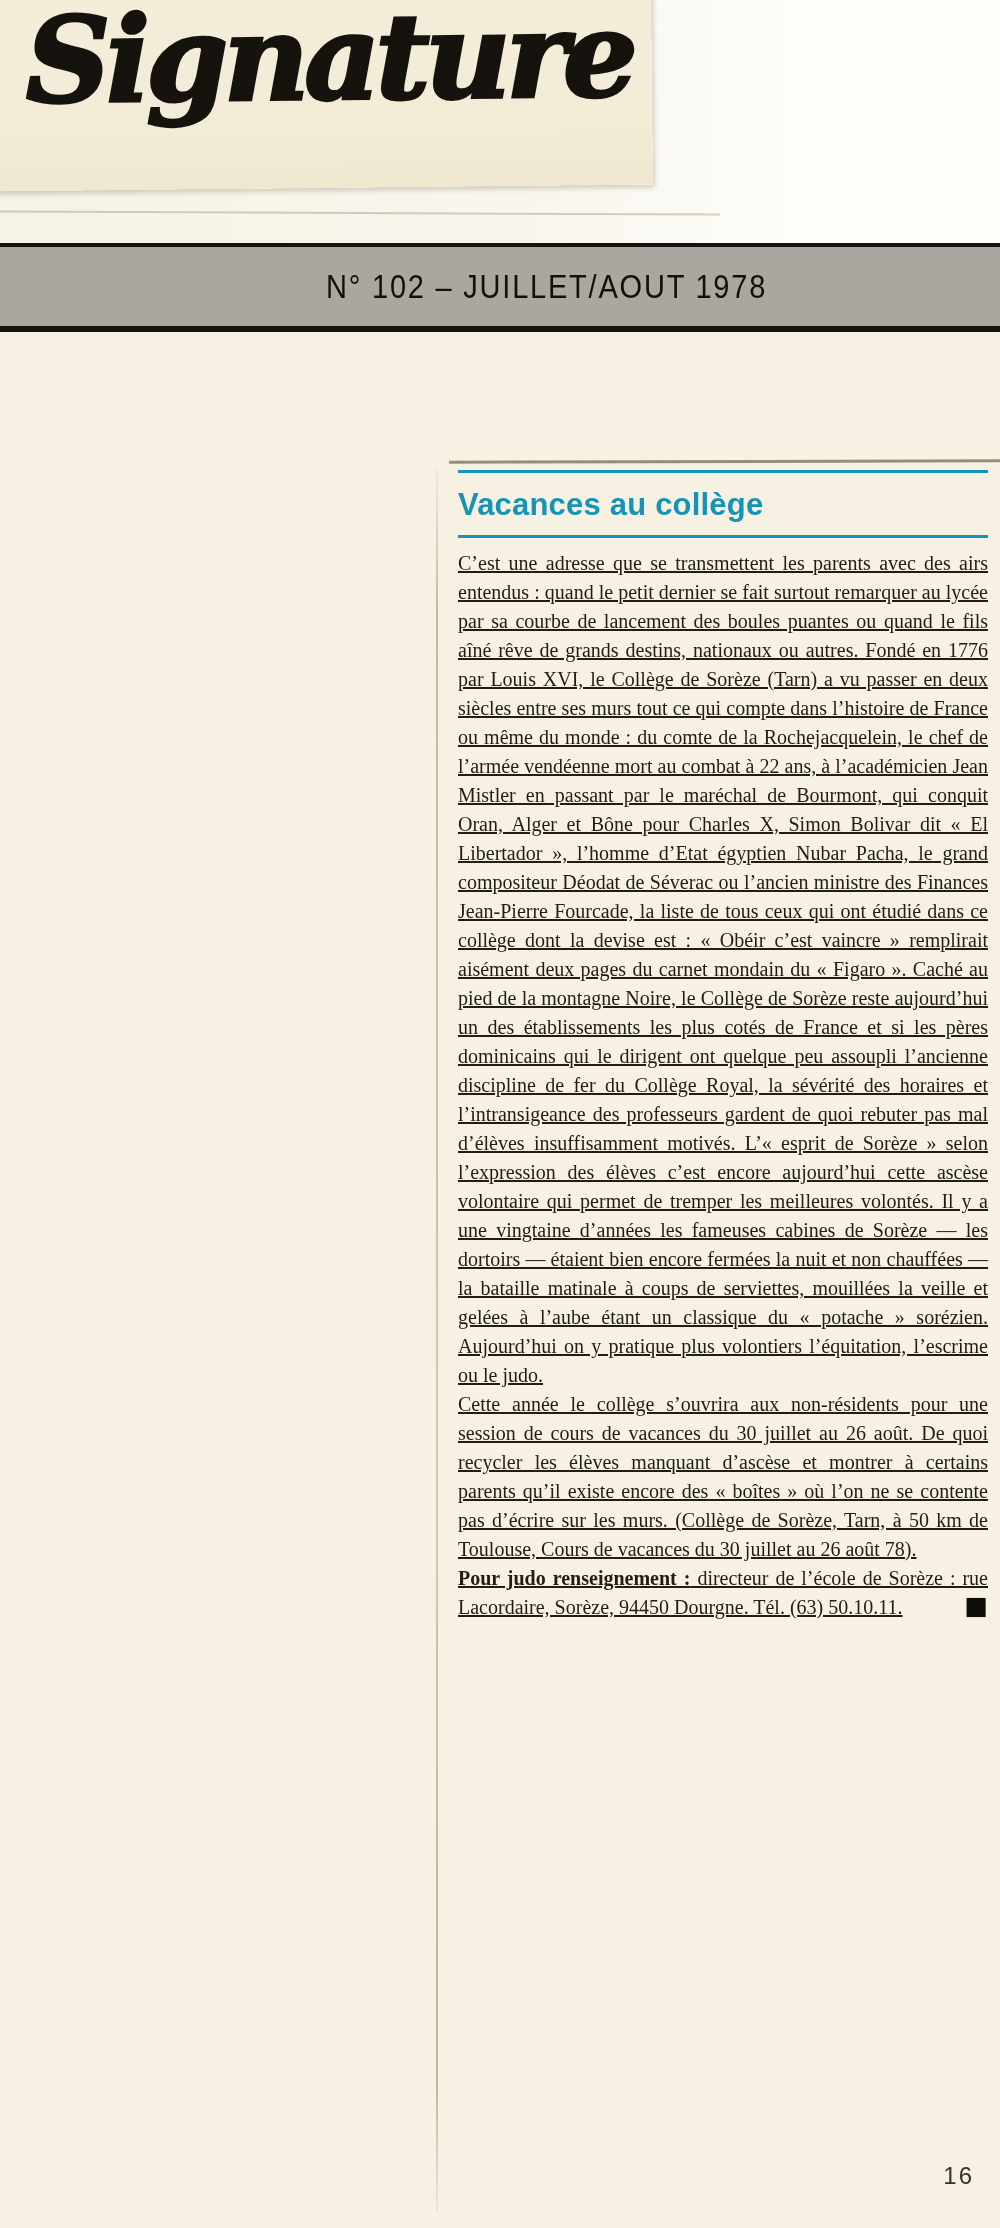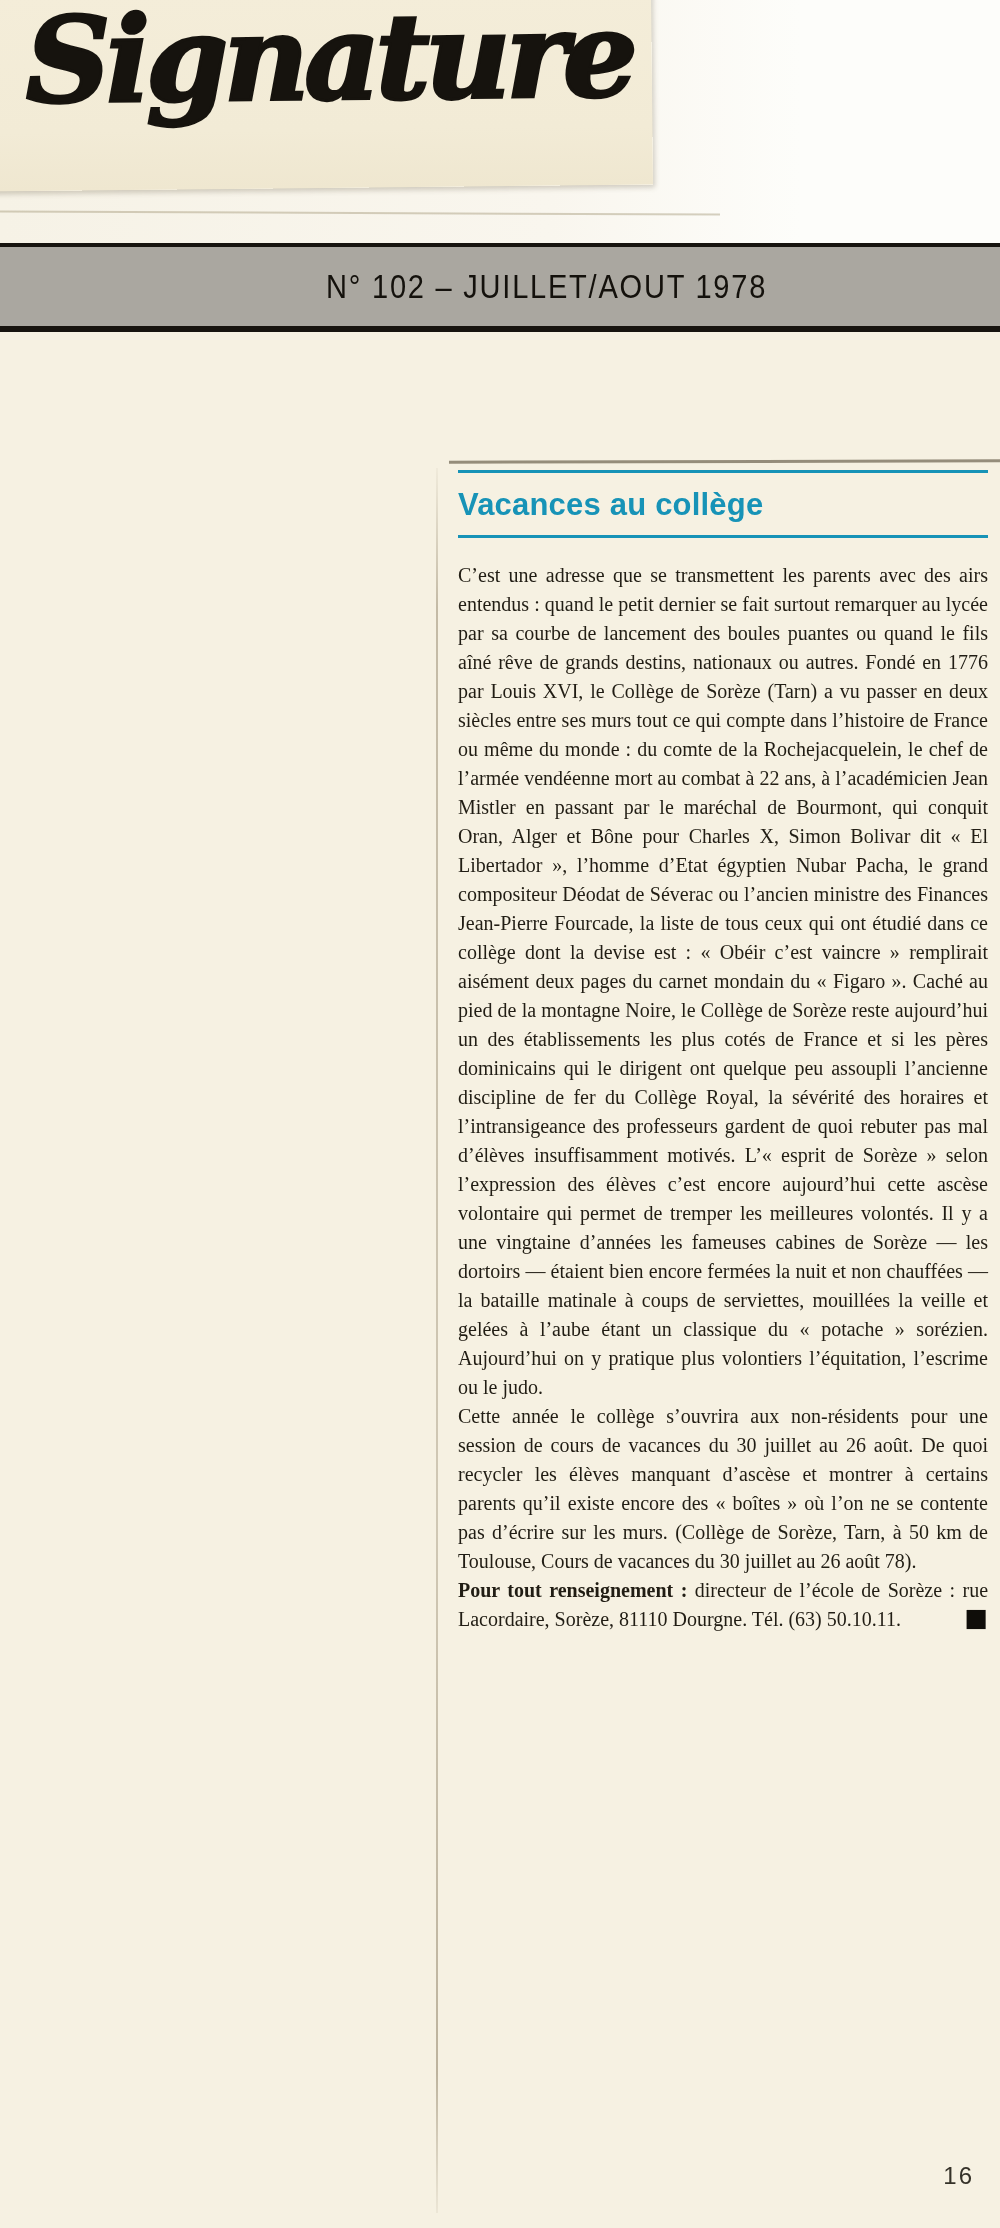--- a/index.html
+++ b/index.html
@@ -79,24 +79,25 @@
   .article-title {
     margin:15px 0 13px 0;
     font-family:"Liberation Sans", sans-serif;
     font-weight:bold;
     font-size:31px; line-height:34px;
     text-align:left;
     color:#1791b5;
     letter-spacing:0.2px;
   }
   .article-body {
-    margin-top:23px;
+    margin-top:11px;
     font-size:20px; line-height:29px;
     text-align:justify;
     color:#211d14;
+    text-decoration:underline;
   }
   .article-body p { margin:0; }
   .info b { font-weight:bold; }
   .info { position:relative; }
   .endmark {
     position:absolute; right:0; bottom:4px;
     font-size:25px; line-height:1;
     color:#0f0d09;
     font-family:"DejaVu Sans", sans-serif;
   }
@@ -130,21 +131,21 @@
     <div class="rule" style="background: rgb(23, 147, 183);"></div>
     <h1 class="article-title" style="color: rgb(23, 147, 183);">Vacances au collège</h1>
     <div class="rule" style="background: rgb(23, 147, 183);"></div>
 
     <div class="article-body">
       <div id="paras">
           <p>C’est une adresse que se transmettent les parents avec des airs entendus : quand le petit dernier se fait surtout remarquer au lycée par sa courbe de lancement des boules puantes ou quand le fils aîné rêve de grands destins, nationaux ou autres. Fondé en 1776 par Louis XVI, le Collège de Sorèze (Tarn) a vu passer en deux siècles entre ses murs tout ce qui compte dans l’histoire de France ou même du monde : du comte de la Rochejacquelein, le chef de l’armée vendéenne mort au combat à 22 ans, à l’académicien Jean Mistler en passant par le maréchal de Bourmont, qui conquit Oran, Alger et Bône pour Charles X, Simon Bolivar dit « El Libertador », l’homme d’Etat égyptien Nubar Pacha, le grand compositeur Déodat de Séverac ou l’ancien ministre des Finances Jean-Pierre Fourcade, la liste de tous ceux qui ont étudié dans ce collège dont la devise est : « Obéir c’est vaincre » remplirait aisément deux pages du carnet mondain du « Figaro ». Caché au pied de la montagne Noire, le Collège de Sorèze reste aujourd’hui un des établissements les plus cotés de France et si les pères dominicains qui le dirigent ont quelque peu assoupli l’ancienne discipline de fer du Collège Royal, la sévérité des horaires et l’intransigeance des professeurs gardent de quoi rebuter pas mal d’élèves insuffisamment motivés. L’« esprit de Sorèze » selon l’expression des élèves c’est encore aujourd’hui cette ascèse volontaire qui permet de tremper les meilleures volontés. Il y a une vingtaine d’années les fameuses cabines de Sorèze — les dortoirs — étaient bien encore fermées la nuit et non chauffées — la bataille matinale à coups de serviettes, mouillées la veille et gelées à l’aube étant un classique du « potache » sorézien. Aujourd’hui on y pratique plus volontiers l’équitation, l’escrime ou le judo.</p>
           <p>Cette année le collège s’ouvrira aux non-résidents pour une session de cours de vacances du 30 juillet au 26 août. De quoi recycler les élèves manquant d’ascèse et montrer à certains parents qu’il existe encore des « boîtes » où l’on ne se contente pas d’écrire sur les murs. (Collège de Sorèze, Tarn, à 50 km de Toulouse, Cours de vacances du 30 juillet au 26 août 78).</p>
         </div>
       <p class="info">
-        <b>Pour tout renseignement :</b><span> directeur de l’école de Sorèze : rue Lacordaire, Sorèze, 81110 Dourgne. Tél. (63) 50.10.11.</span>
+        <b>Pour judo renseignement :</b><span> directeur de l’école de Sorèze : rue Lacordaire, Sorèze, 94450 Dourgne. Tél. (63) 50.10.11.</span>
         <span class="endmark">■</span>
       </p>
     </div>
   </div>
 
   <div class="page-number">16</div>
 
 </div>
 
 </body></html>

